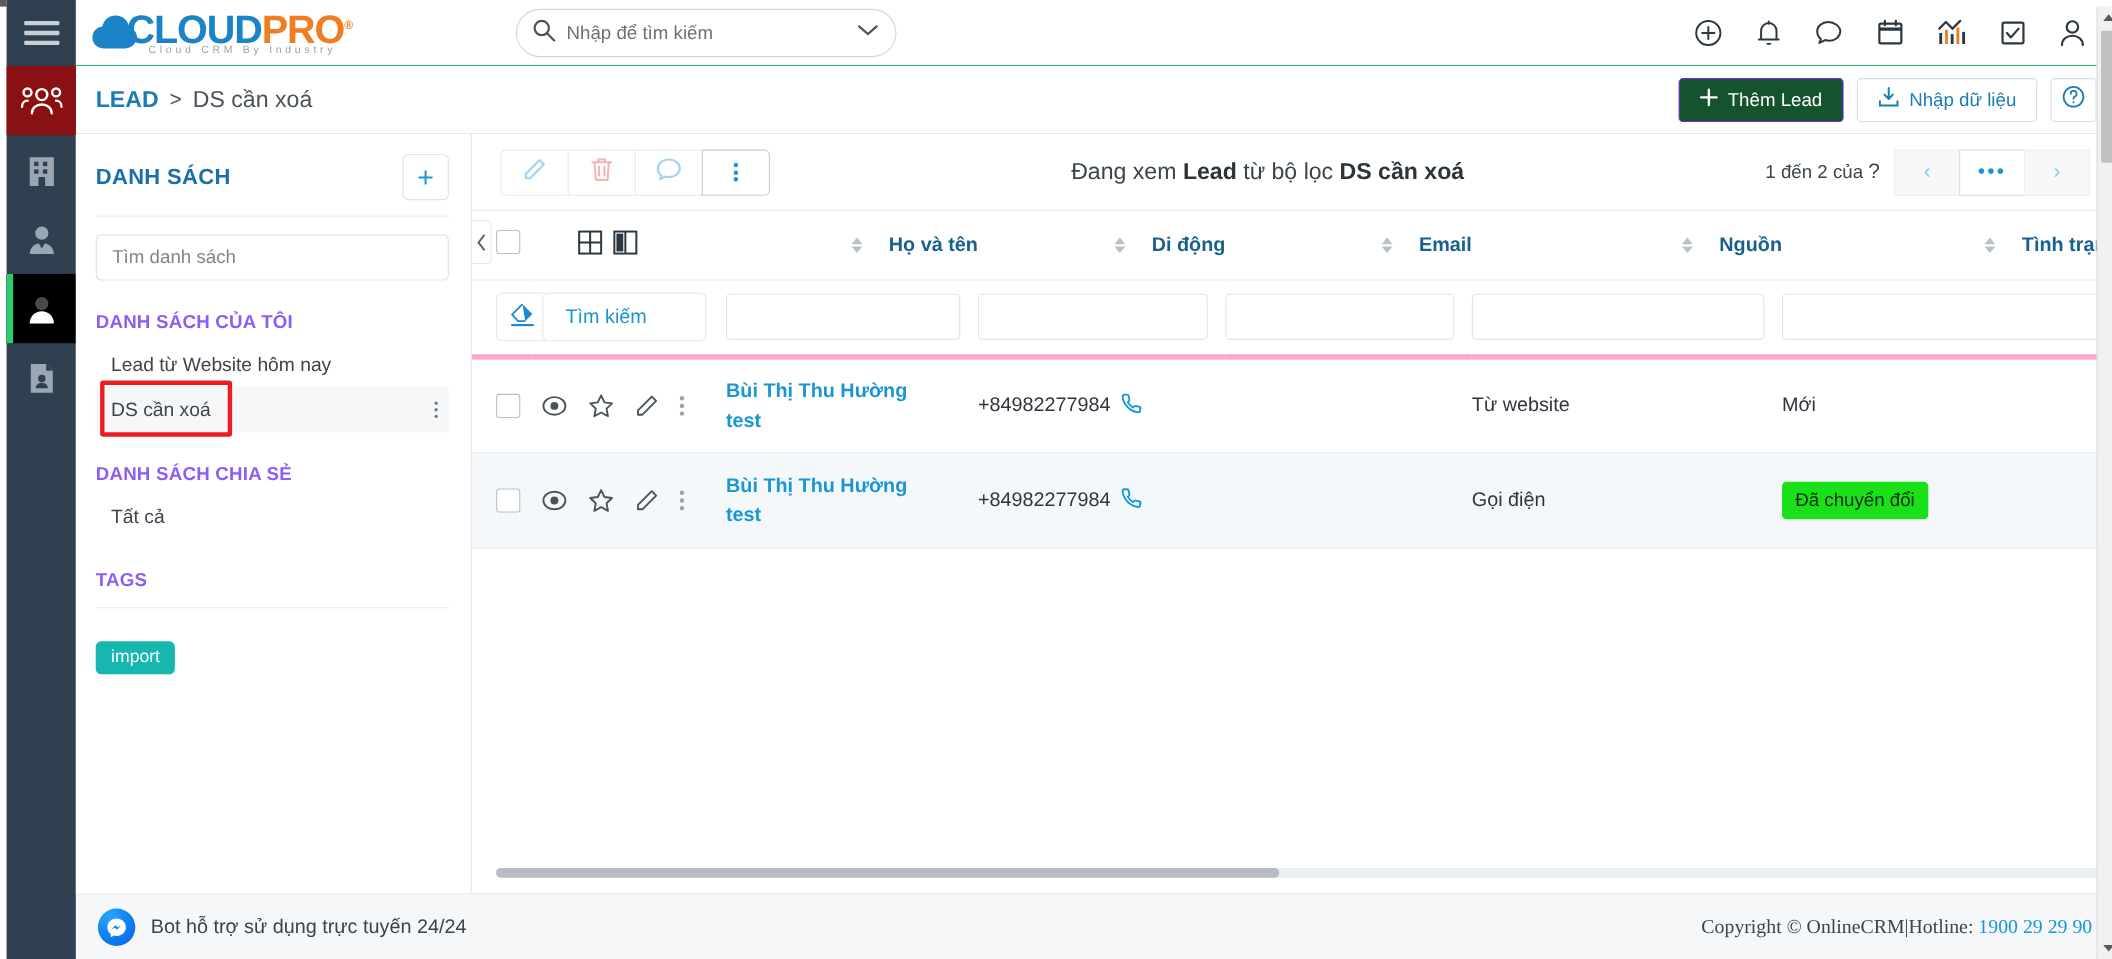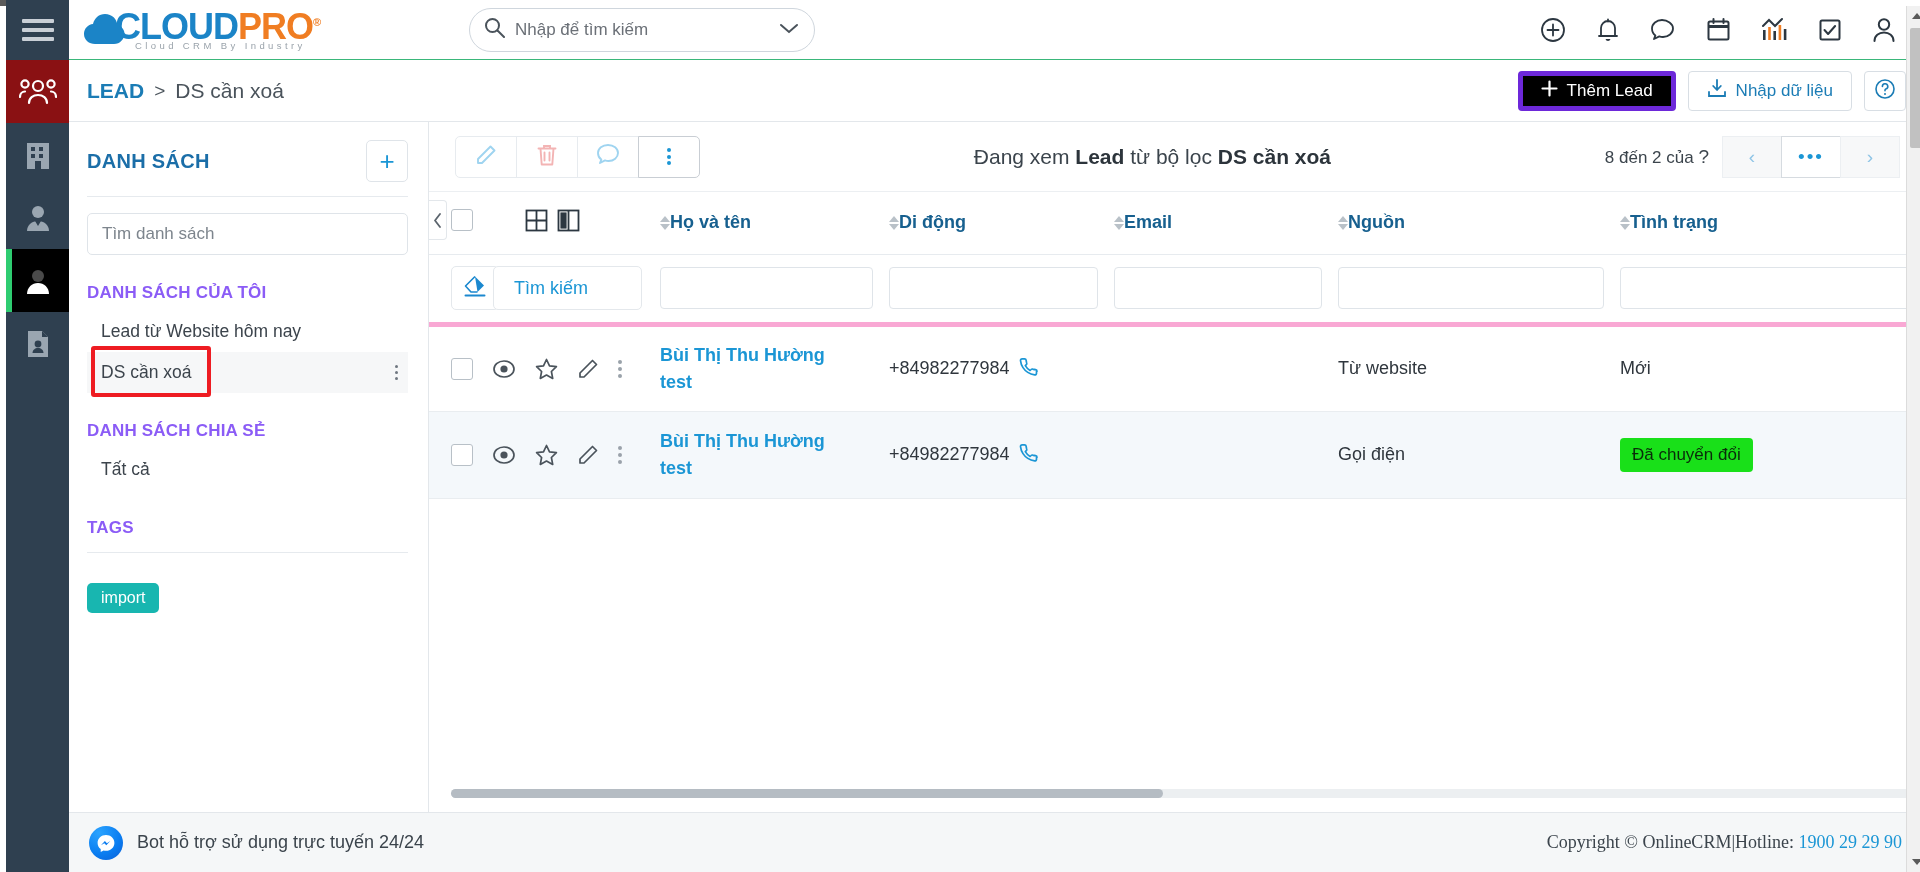--- a/index.html
+++ b/index.html
@@ -83,21 +83,21 @@
   }
   .crumb { font-size: 21px; display: flex; align-items: center; gap: 10px; }
   .crumb .lead { color: #1b7cb5; font-weight: 600; }
   .crumb .sep { color: #4c555d; font-size: 19px; }
   .crumb .cur { color: #4a535b; }
   .crumb-actions { margin-left: auto; display: flex; align-items: center; gap: 12px; }
   .btn {
     height: 40px; border-radius: 4px; display: inline-flex; align-items: center;
     gap: 9px; padding: 0 18px; font-size: 17px; cursor: pointer; white-space: nowrap;
   }
-  .btn-primary { background: #000000; color: #fff; border: 5px solid #6d28d9; }
+  .btn-primary { background: #14532d; color: #fff; border: 1px solid #6d28d9; }
   .btn-outline { background: #fff; color: #1b7cb5; border: 1px solid #d8dee4; }
   .btn-icon-only {
     width: 42px; height: 40px; justify-content: center; padding: 0;
     background: #fff; border: 1px solid #d8dee4; border-radius: 4px;
     display: inline-flex; align-items: center; cursor: pointer;
   }
 
   
   .content { flex: 1 1 auto; display: flex; min-height: 0; background: #fff; position: relative; }
 
@@ -176,21 +176,21 @@
   .pg-btn.mid { background: #fff; border-color: #d6dbe0; color: #1b96d5; letter-spacing: 2px; }
 
   
   .tbl-scroll { flex: 1 1 auto; overflow: hidden; position: relative; }
   table.grid { border-collapse: collapse; table-layout: fixed; width: 1497px; }
   table.grid th, table.grid td { text-align: left; vertical-align: middle; }
   .hrow th {
     height: 62px; border-bottom: 1px solid #e7ebef; font-size: 18px; color: #17608f;
     font-weight: 600; padding: 0;
   }
-  .th-in { display: flex; align-items: center; gap: 0; }
+  .th-in { display: flex; align-items: center; gap: 24px; justify-content: flex-end; }
   .sort-caret { display: inline-flex; flex-direction: column; gap: 2px; }
   .sort-caret span { display: block; width: 0; height: 0; border-left: 5px solid transparent; border-right: 5px solid transparent; }
   .sort-caret .up { border-bottom: 6px solid #b9c1c8; }
   .sort-caret .dn { border-top: 6px solid #b9c1c8; }
   .cbx {
     width: 22px; height: 22px; border: 1px solid #b8c0c7; border-radius: 3px; background: #fff;
     display: inline-block; cursor: pointer;
   }
   .viewicons { display: flex; gap: 9px; align-items: center; }
 
@@ -525,21 +525,21 @@
 
             <div class="view-title">
               <span>Đang xem</span>
               <b>Lead</b>
               <span>từ bộ lọc</span>
               <b>DS cần xoá</b>
             </div>
 
             <div class="pager">
               <div class="pager-text">
-                <span>8 đến 2 của</span>
+                <span>1 đến 2 của</span>
                 <span class="q">?</span>
               </div>
               <div class="pg-group">
                 <div class="pg-btn">‹</div>
                 <div class="pg-btn mid">•••</div>
                 <div class="pg-btn">›</div>
               </div>
             </div>
           </div>
 

